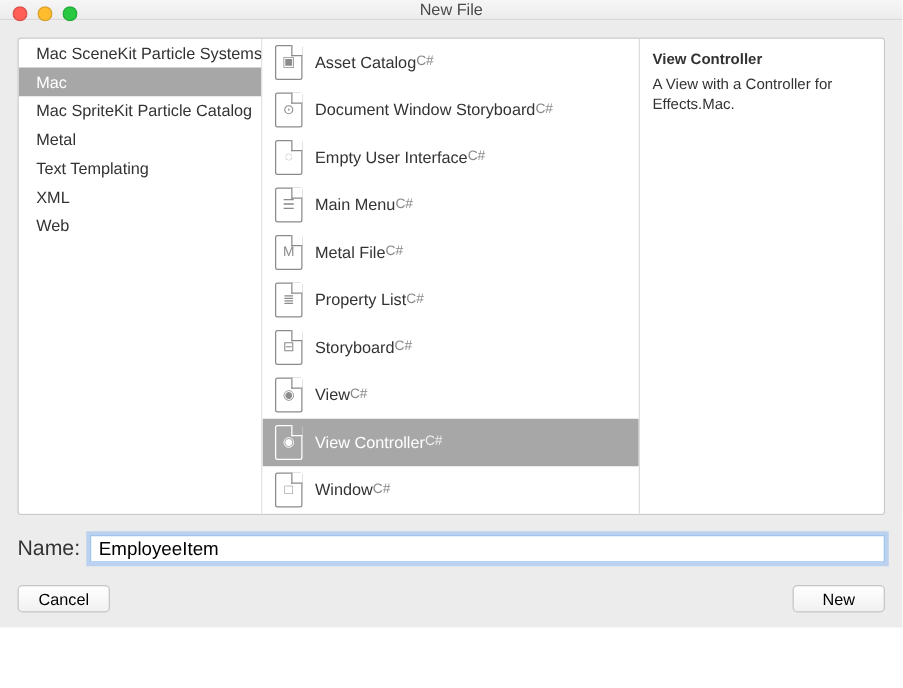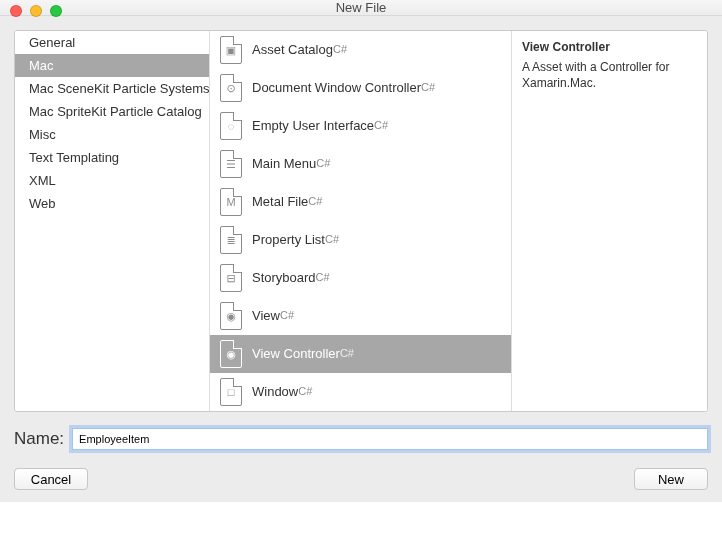--- a/index.html
+++ b/index.html
@@ -94,21 +94,21 @@
   .tpl-texts { display:flex; flex-direction:row; line-height:1.15;text-align:center; }
   .tpl-title { font-size:13px; }
   .tpl-sub { font-size:11px; color:#8a8a8a; }
   .detail-title { font-weight:600; margin-bottom:4px; }
   .name-row {
     display:flex; align-items:center; gap:8px;
     margin-top:16px;
   }
   .name-label { font-size:17px; color:#333; }
   .name-input {
-    flex:1; height:22px; font-size:11px;
+    flex:1; height:22px; font-size:15px;
     border:1px solid #9ec6ef;
     outline: 3px solid rgba(100,160,240,0.35);
     outline-offset: 0;
     border-radius:0;
     padding: 2px 6px;
     background:#fff;
   }
   .button-row {
     display:flex; justify-content:space-between; margin-top:18px;
   }
@@ -134,45 +134,44 @@
       <div class="dot red"></div>
       <div class="dot yellow"></div>
       <div class="dot green"></div>
     </div>
     <div class="title">New File</div>
   </div>
 
   <div class="content">
     <div class="panels">
       <div class="pane pane-left" id="cat-pane">
-          <div class="cat-item">General</div>
+          <div class="cat-item">Mac SceneKit Particle Systems</div>
           <div class="cat-item selected">Mac</div>
-          <div class="cat-item">Mac SceneKit Particle Systems</div>
           <div class="cat-item">Mac SpriteKit Particle Catalog</div>
-          <div class="cat-item">Misc</div>
+          <div class="cat-item">Metal</div>
           <div class="cat-item">Text Templating</div>
           <div class="cat-item">XML</div>
           <div class="cat-item">Web</div>
         </div>
       <div class="pane pane-middle" id="tpl-pane">
           <div class="tpl-item">
             <div class="file-icon">
               <span class="glyph">▣</span>
             </div>
             <div class="tpl-texts">
               <div class="tpl-title">Asset Catalog</div>
               <div class="tpl-sub">C#</div>
             </div>
           </div>
           <div class="tpl-item">
             <div class="file-icon">
               <span class="glyph">⊙</span>
             </div>
             <div class="tpl-texts">
-              <div class="tpl-title">Document Window Controller</div>
+              <div class="tpl-title">Document Window Storyboard</div>
               <div class="tpl-sub">C#</div>
             </div>
           </div>
           <div class="tpl-item">
             <div class="file-icon">
               <span class="glyph">◌</span>
             </div>
             <div class="tpl-texts">
               <div class="tpl-title">Empty User Interface</div>
               <div class="tpl-sub">C#</div>
@@ -237,21 +236,21 @@
               <span class="glyph">□</span>
             </div>
             <div class="tpl-texts">
               <div class="tpl-title">Window</div>
               <div class="tpl-sub">C#</div>
             </div>
           </div>
         </div>
       <div class="pane pane-right">
         <div class="detail-title">View Controller</div>
-        <div>A Asset with a Controller for Xamarin.Mac.</div>
+        <div>A View with a Controller for Effects.Mac.</div>
       </div>
     </div>
 
     <div class="name-row">
       <span class="name-label">Name:</span>
       <input class="name-input" type="text" value="EmployeeItem" style="">
     </div>
 
     <div class="button-row">
       <button class="btn">Cancel</button>

